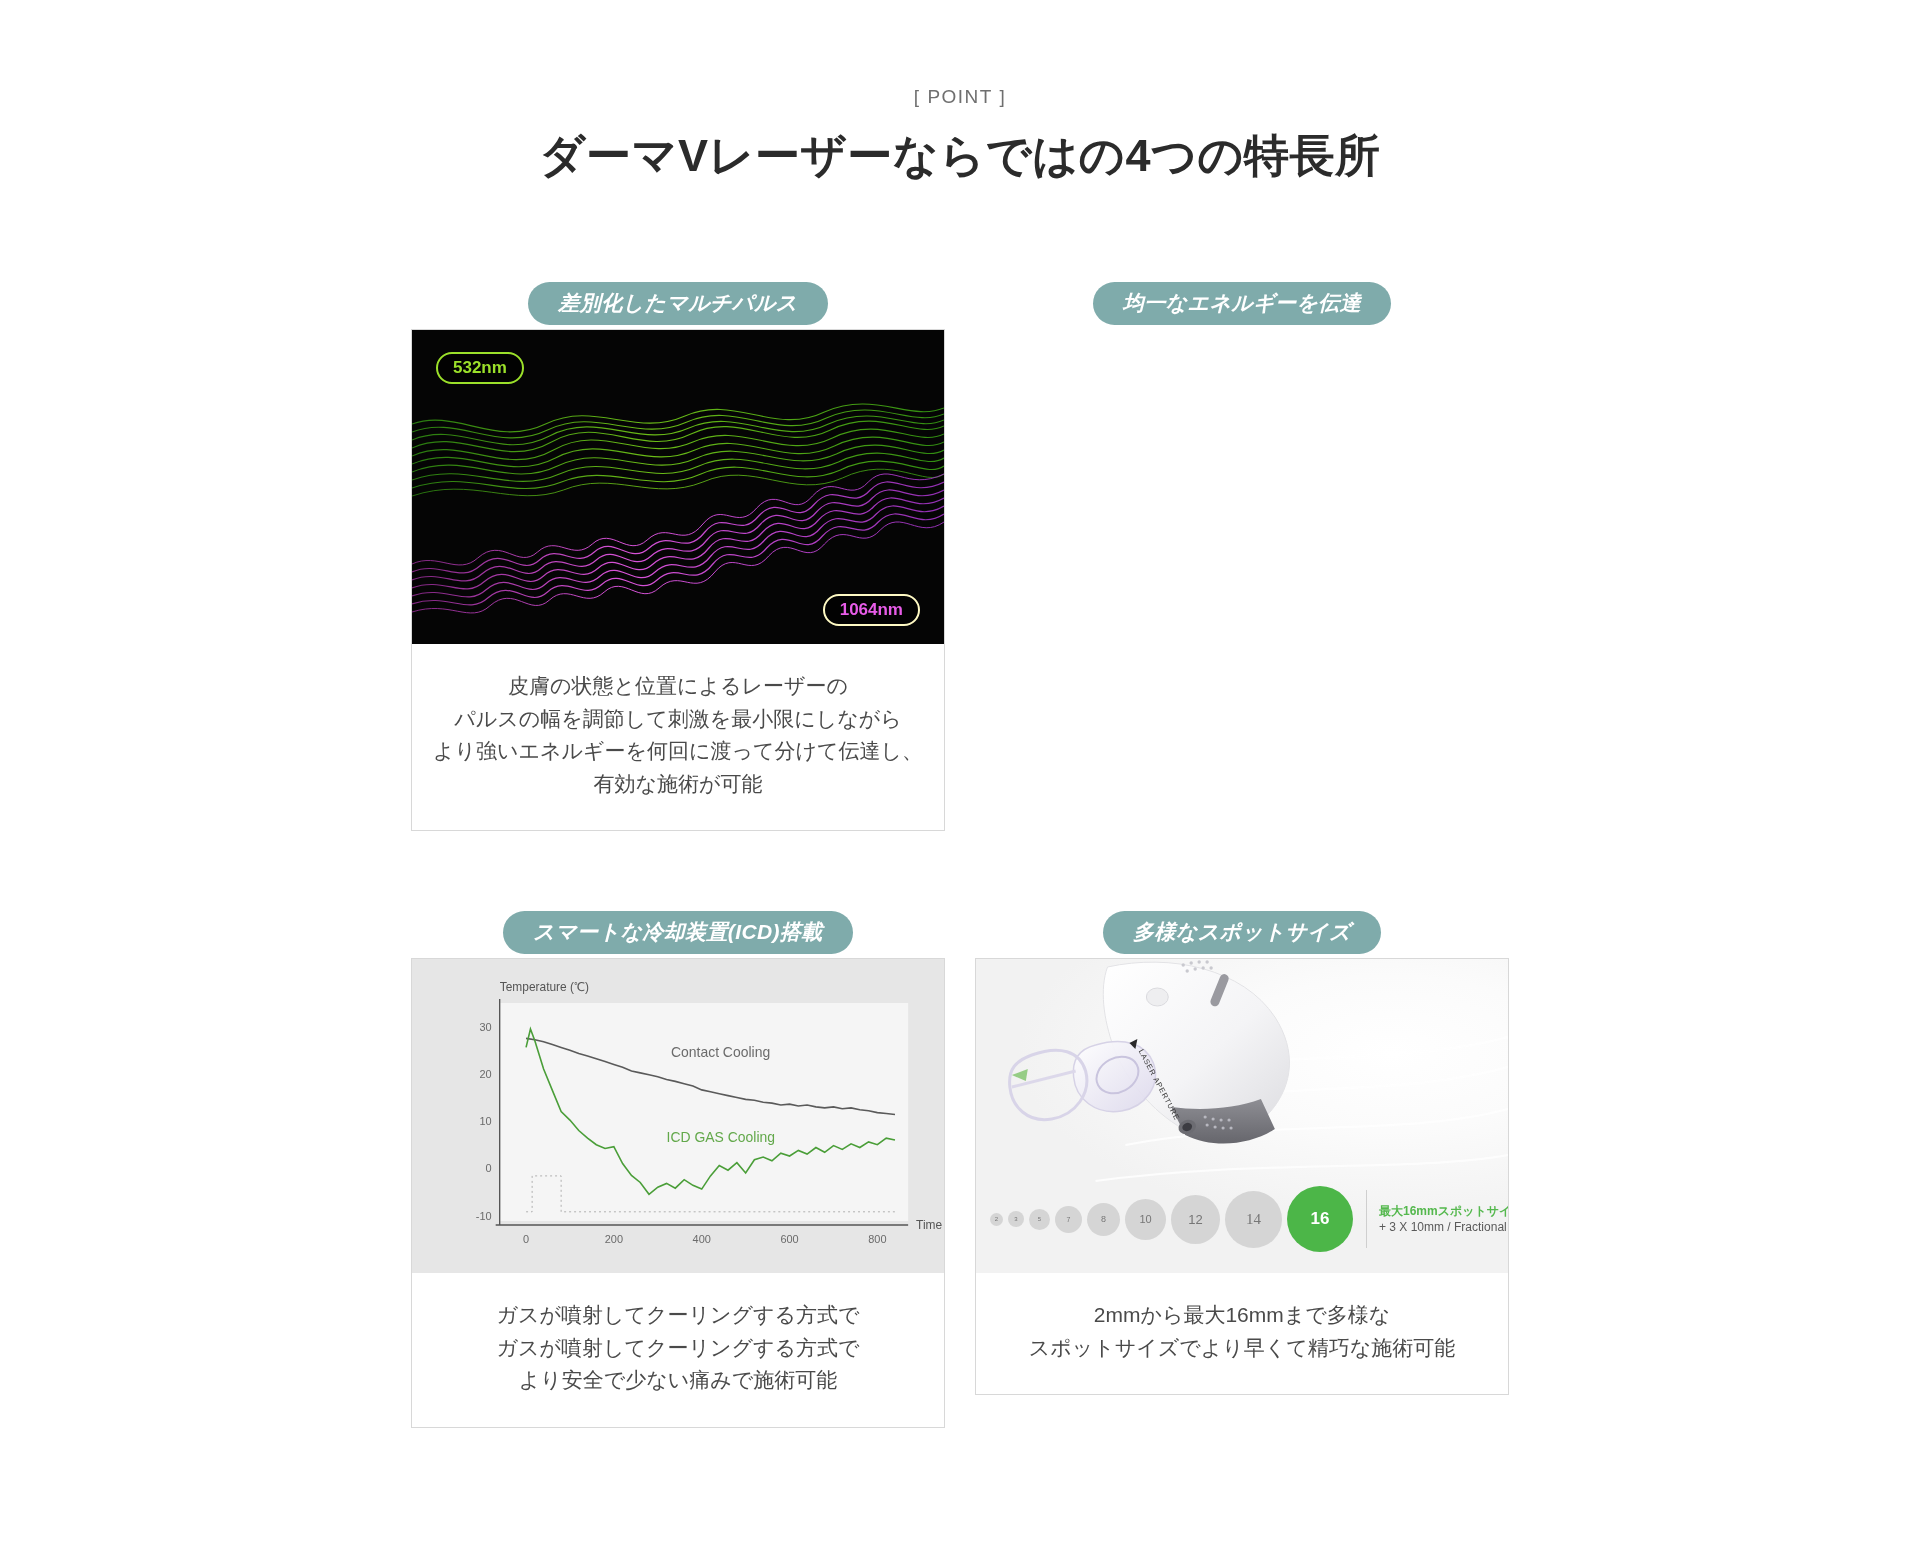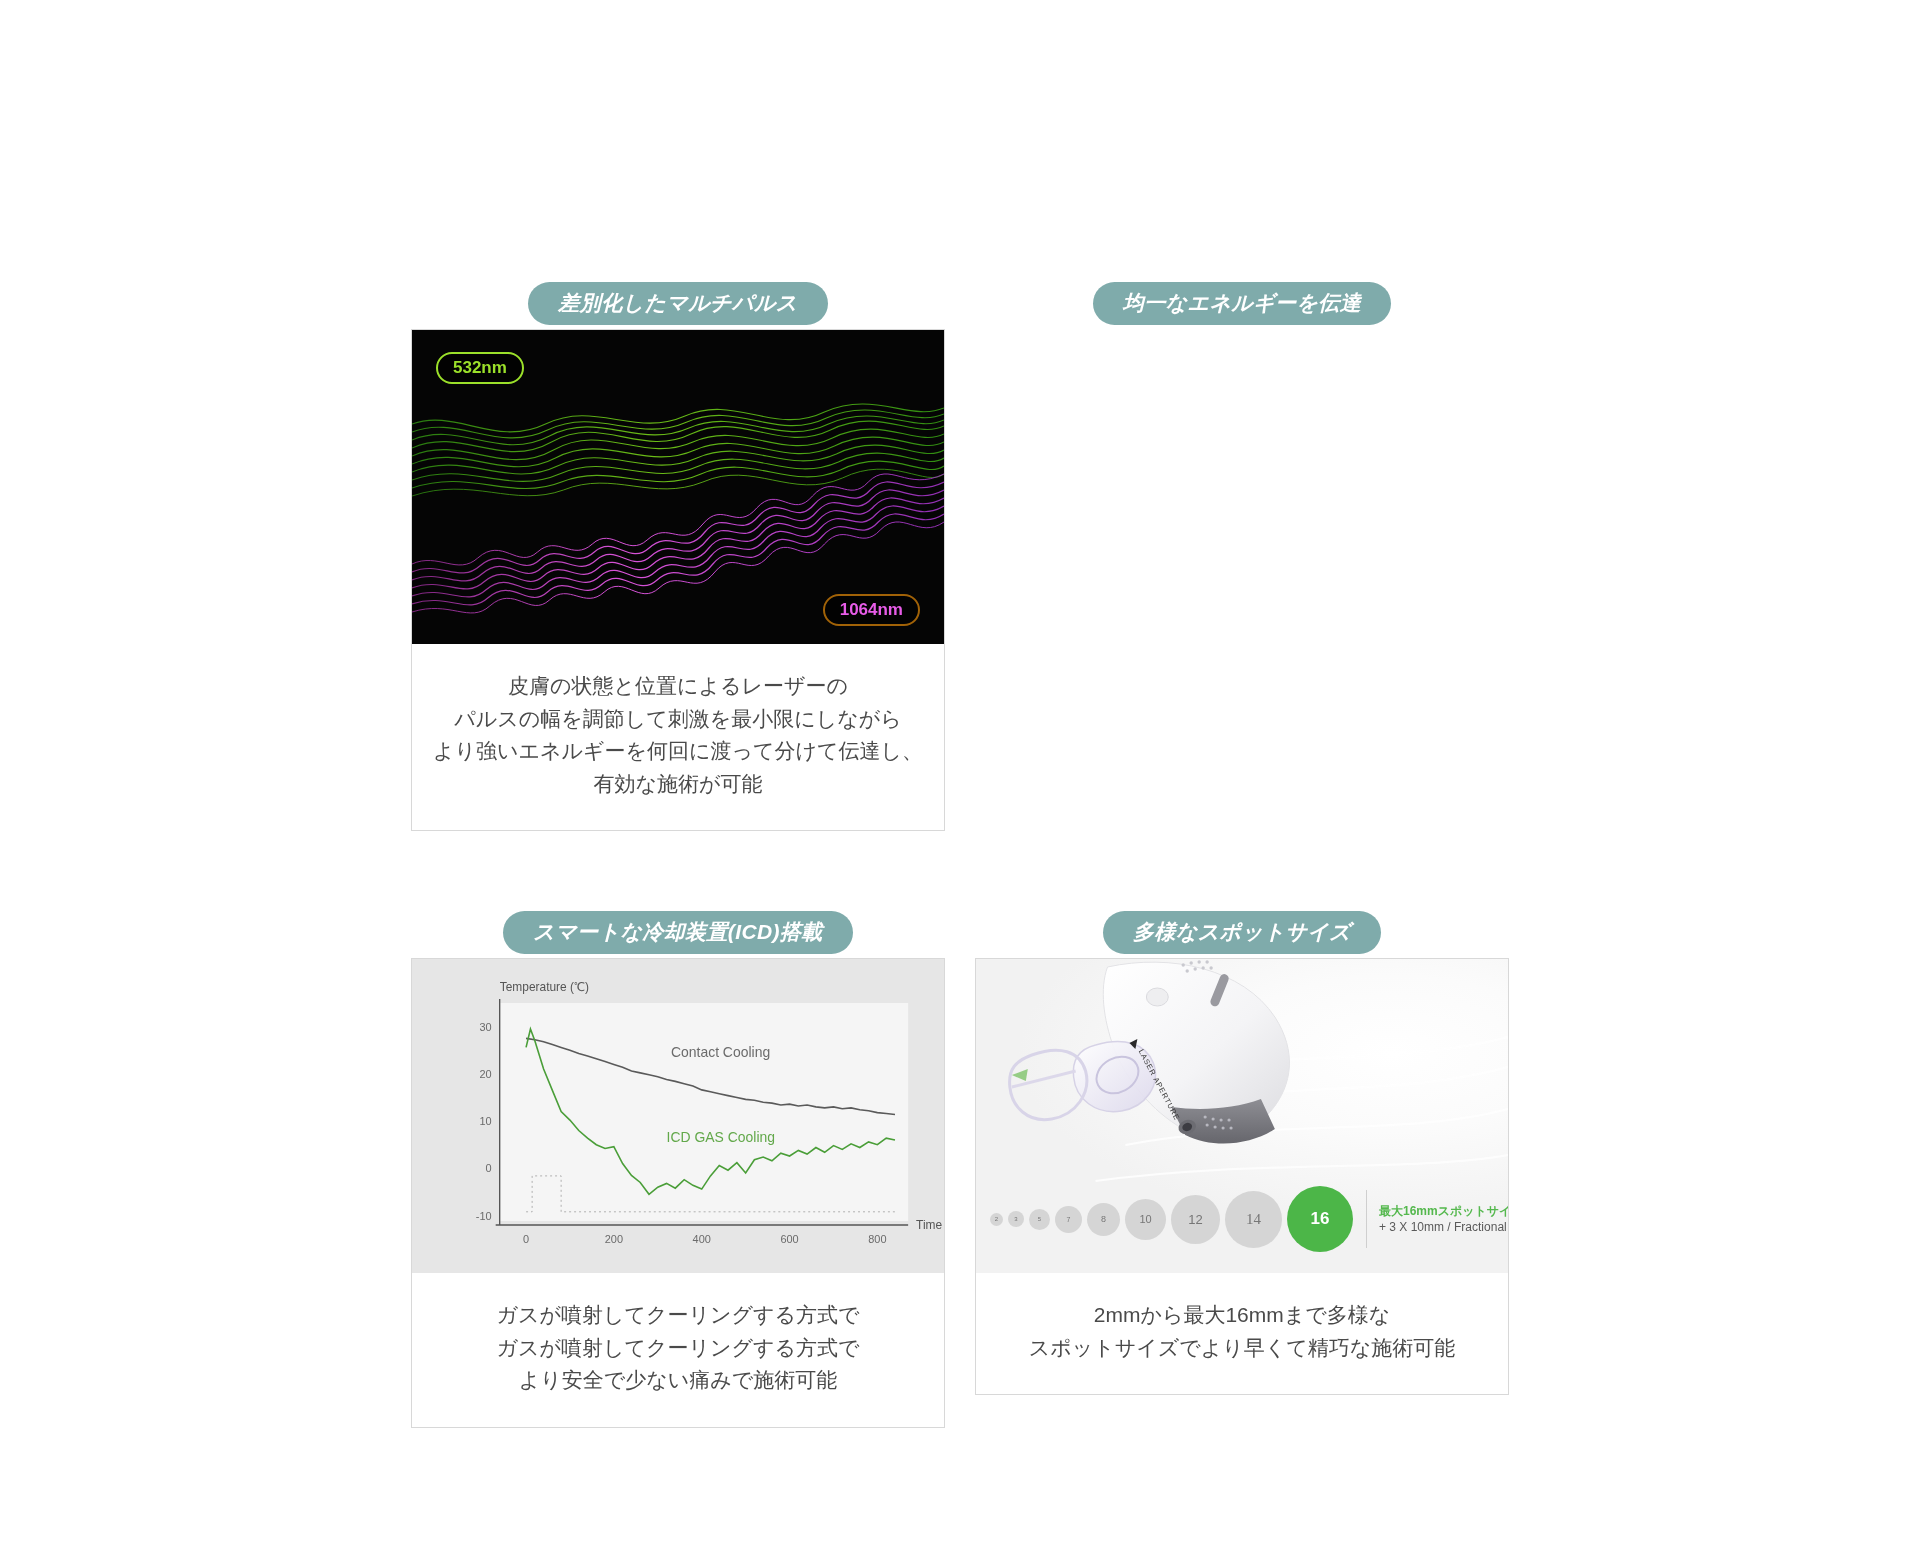--- a/index.html
+++ b/index.html
@@ -101,21 +101,21 @@
     background: rgba(0,0,0,0.55);
   }
   .nm-green {
     top: 22px; left: 24px;
     color: #9be02a;
     border: 2px solid #9be02a;
   }
   .nm-magenta {
     bottom: 18px; right: 24px;
     color: #e85ce8;
-    border: 2px solid #a16207;
+    border: 2px solid #fef9c3;
   }
 
   
   .skinbox {
     background:
       radial-gradient(circle at 12% 18%, rgba(255,255,255,0.45) 0 2px, transparent 3px),
       radial-gradient(circle at 38% 62%, rgba(255,255,255,0.35) 0 2px, transparent 3px),
       radial-gradient(circle at 72% 28%, rgba(255,255,255,0.35) 0 2px, transparent 3px),
       radial-gradient(circle at 88% 78%, rgba(255,255,255,0.3) 0 2px, transparent 3px),
       repeating-linear-gradient(42deg, rgba(184,134,122,0.22) 0 1px, rgba(255,255,255,0.0) 1px 5px),
@@ -170,20 +170,24 @@
   }
   .spot-legend { line-height: 1.35; }
   .spot-legend .l1 { font-size: 12px; font-weight: 700; color: #55b84e; white-space: nowrap; }
   .spot-legend .l2 { font-size: 12px; color: #5a5a5a; white-space: nowrap; }
 </style>
 </head>
 <body>
 
 <div id="page">
 
+  <div class="header">
+    <div class="point-eyebrow">[ POINT ]</div>
+    <div class="main-title">ダーマVレーザーならではの4つの特長所</div>
+  </div>
 
   <div class="grid">
 
     <div class="card">
       <div class="badge-wrap">
         <span class="badge">差別化したマルチパルス</span>
       </div>
       <div class="card-body">
         <div class="media wavebox">
           <svg viewBox="0 0 534 314" preserveAspectRatio="none">

